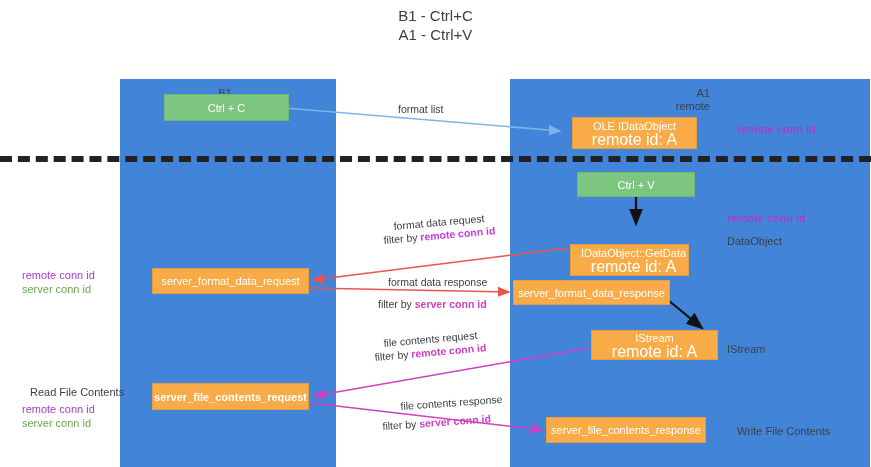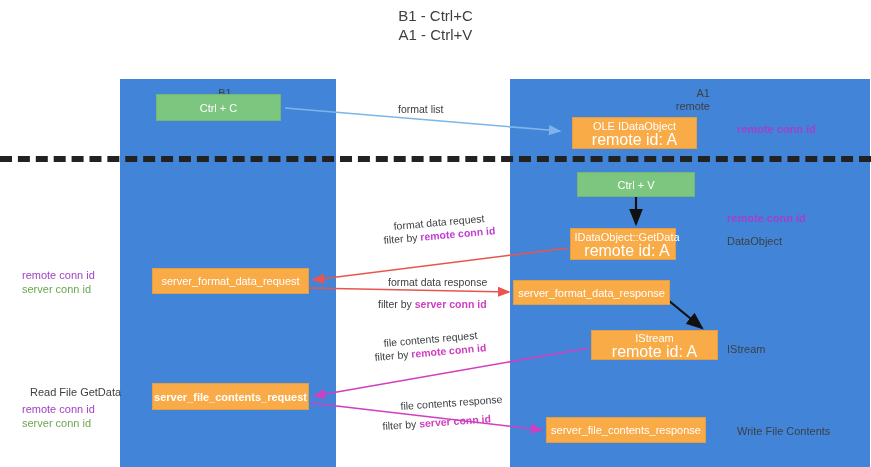--- a/index.html
+++ b/index.html
@@ -42,24 +42,24 @@
   .node{
     position:absolute;box-sizing:border-box;
     display:flex;flex-direction:column;align-items:center;justify-content:center;
     color:#ffffff;font-size:11px;line-height:14px;text-align:center;
     border:1px solid rgba(0,0,0,.08);
   }
   .node.green{background:#7dc67f;}
   .node.orange{background:#f9ab48;}
   .node .sub{font-size:16px;line-height:14px;}
 
-  #n-ctrlc{left:156px;top:94px;width:125px;height:27px;}
+  #n-ctrlc{left:164px;top:94px;width:125px;height:27px;}
   #n-idataobject{left:572px;top:117px;width:125px;height:32px;}
   #n-ctrlv{left:577px;top:172px;width:118px;height:25px;}
-  #n-getdata{left:570px;top:228px;width:106px;height:32px;padding-left:8px;}
+  #n-getdata{left:570px;top:244px;width:119px;height:32px;padding-left:8px;}
   #n-fmt-req{left:152px;top:268px;width:157px;height:26px;}
   #n-fmt-resp{left:513px;top:280px;width:157px;height:25px;}
   #n-istream{left:591px;top:330px;width:127px;height:30px;}
   #n-file-req{left:152px;top:383px;width:157px;height:27px;font-weight:bold;}
   #n-file-resp{left:546px;top:417px;width:160px;height:26px;}
 
   
   .side{position:absolute;font-size:11px;line-height:14px;}
   .side.bold{font-weight:bold;}
   .c-purple{color:#a340c8;}
@@ -196,21 +196,21 @@
   <div class="side bold c-purple" id="s-remote2">remote conn id</div>
   <div class="side c-dark" id="s-dataobject">DataObject</div>
   <div class="side c-dark" id="s-istream">IStream</div>
   <div class="side c-dark" id="s-write">Write File Contents</div>
 
   <div class="side" id="s-left-ids">
     <div class="bold c-purple">remote conn id</div>
     <div class="bold c-green">server conn id</div>
   </div>
 
-  <div class="side c-dark" id="s-read">Read File GetData</div>
+  <div class="side c-dark" id="s-read">Read File Contents</div>
 
   <div class="side" id="s-left-ids2">
     <div class="bold c-purple">remote conn id</div>
     <div class="bold c-green">server conn id</div>
   </div>
 
   <div class="elabel" id="l-formatlist">format list</div>
 
   <div class="elabel" id="l-fmt-req">format data request</div>
   <div class="elabel" id="l-fmt-req-f">

